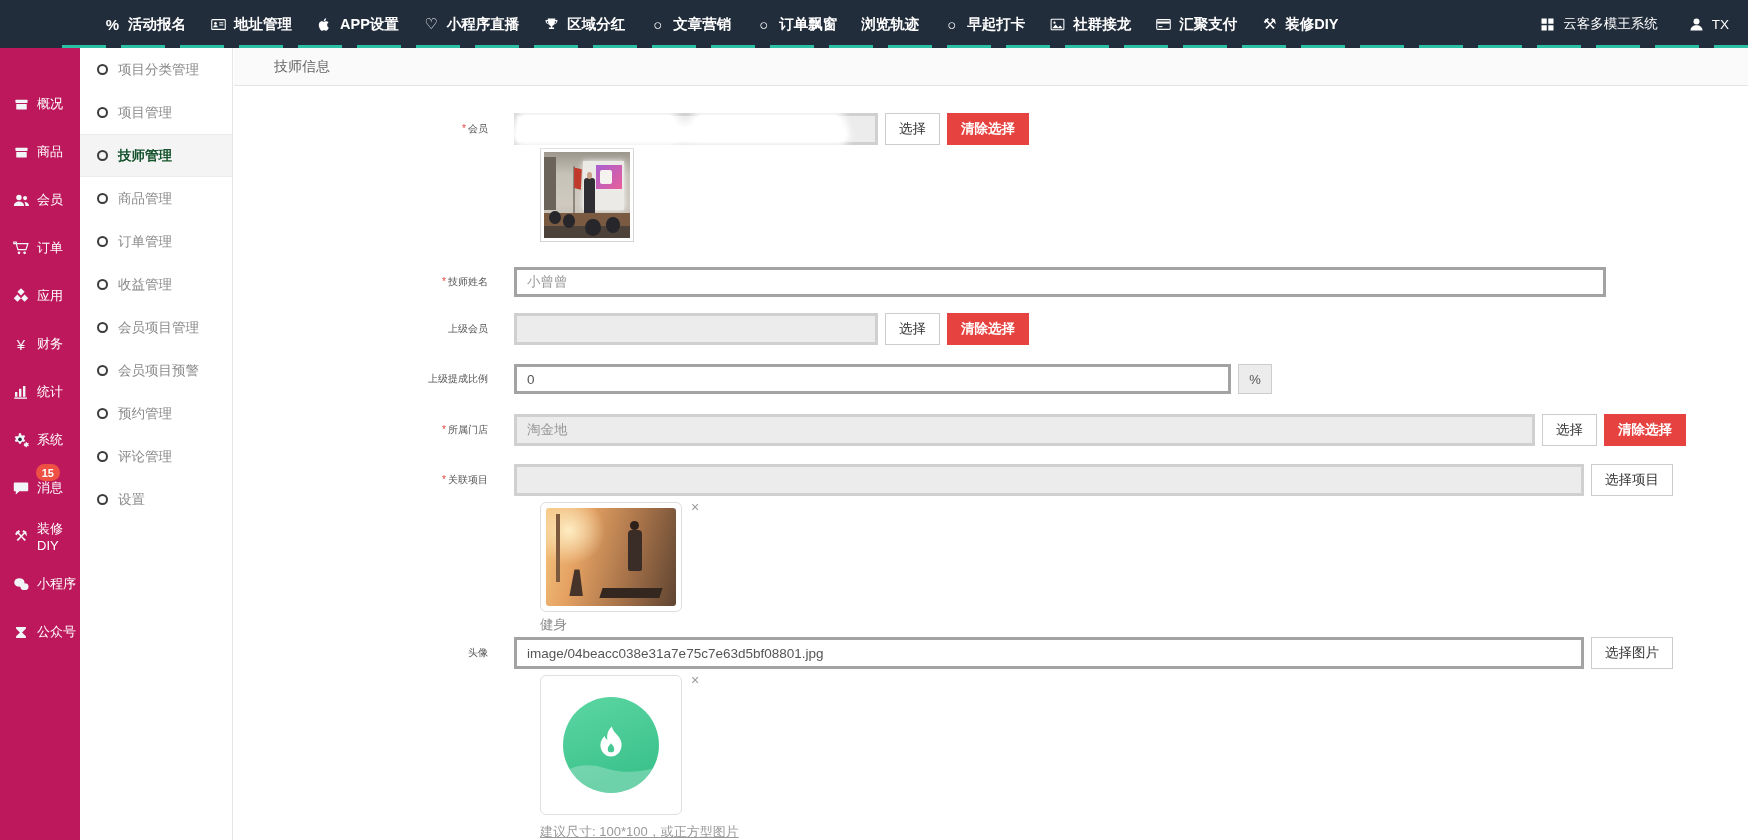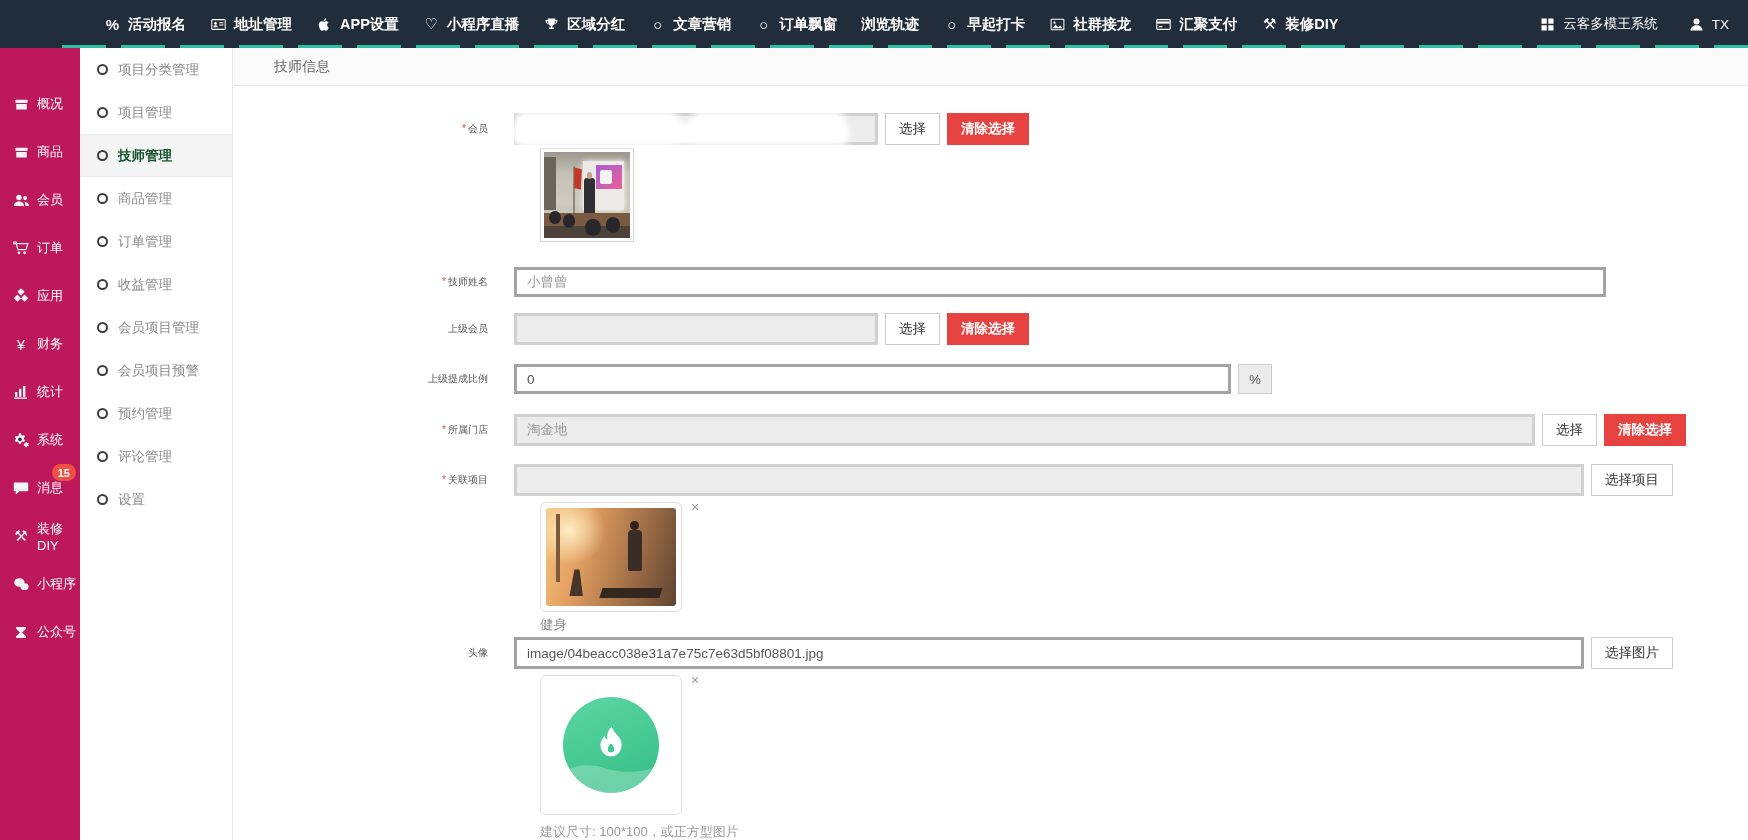--- a/index.html
+++ b/index.html
@@ -22,21 +22,21 @@
   .topbar-right .tr-item { display:flex; align-items:center; gap:7px; cursor:pointer; white-space:nowrap; }
 
   
   .sidebar { position:absolute; top:48px; left:0; width:80px; height:792px;
     background:#be185d; padding-top:32px; z-index:20; }
   .sb-item { height:48px; display:flex; align-items:center; gap:7px; padding-left:12px;
     color:#fff; font-size:13px; cursor:pointer; position:relative; }
   .sb-icon { display:inline-flex; align-items:center; justify-content:center;
     width:18px; height:18px; font-size:15px; color:#f2f5f8; flex:none; }
   .sb-icon svg { display:block; }
-  .sb-badge { position:absolute; top:0px; right:4px; min-width:24px; height:17px;
+  .sb-badge { position:absolute; top:0px; right:20px; min-width:24px; height:17px;
     background:#ef5044; color:#fff; border-radius:9px; font-size:11px; font-weight:bold;
     display:flex; align-items:center; justify-content:center; padding:0 6px; }
 
   
   .submenu { position:absolute; top:48px; left:80px; width:153px; height:792px;
     background:#fff; border-right:1px solid #e6e6e6; z-index:10; }
   .sm-item { height:43px; display:flex; align-items:center; gap:10px; padding-left:17px;
     color:#8a8a8a; font-size:13.5px; cursor:pointer; }
   .sm-radio { width:11px; height:11px; border:2px solid #3c3c3c; border-radius:50%; flex:none; }
   .sm-item.active { background:#f4f4f4; color:#14532d; font-weight:bold;
@@ -122,21 +122,21 @@
   .tag-label { font-size:13.5px; color:#8a8a8a; }
 
   
   .avatar-box { width:142px; height:140px; border:1px solid #e0e0e0; border-radius:6px;
     background:#fff; display:flex; align-items:center; justify-content:center; }
   .logo-circle { width:96px; height:96px; border-radius:50%; position:relative; overflow:hidden;
     background:linear-gradient(160deg,#5cd6a2,#3cc28c 80%); }
   .logo-circle .flame { position:absolute; left:50%; top:50%; transform:translate(-50%,-52%); }
   .logo-circle .wave { position:absolute; bottom:0; left:0; width:100%; height:40%; }
 
-  .hint { font-size:13px; color:#999; }
+  .hint { font-size:13px; color:#999;text-decoration:underline; }
 </style>
 </head>
 <body>
 
 <div class="topbar">
   <div class="nav-items">
       <div class="nav-item">
         <span class="nav-icon">%</span>
         <span class="nav-label">活动报名</span>
       </div>

